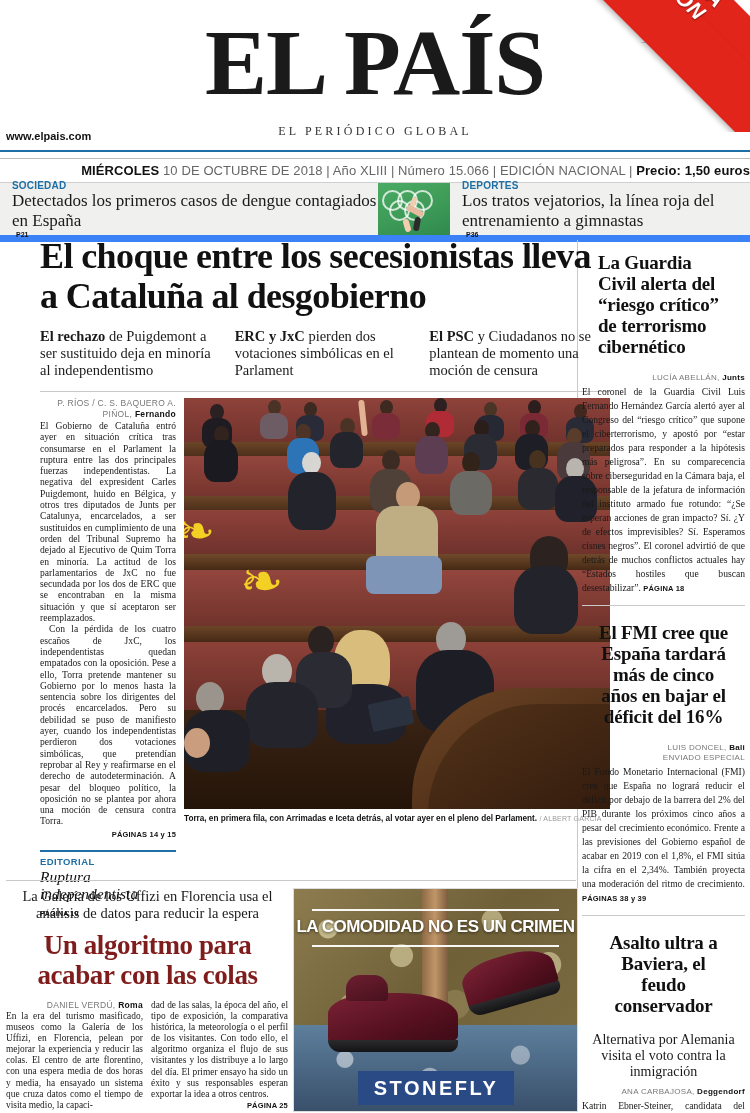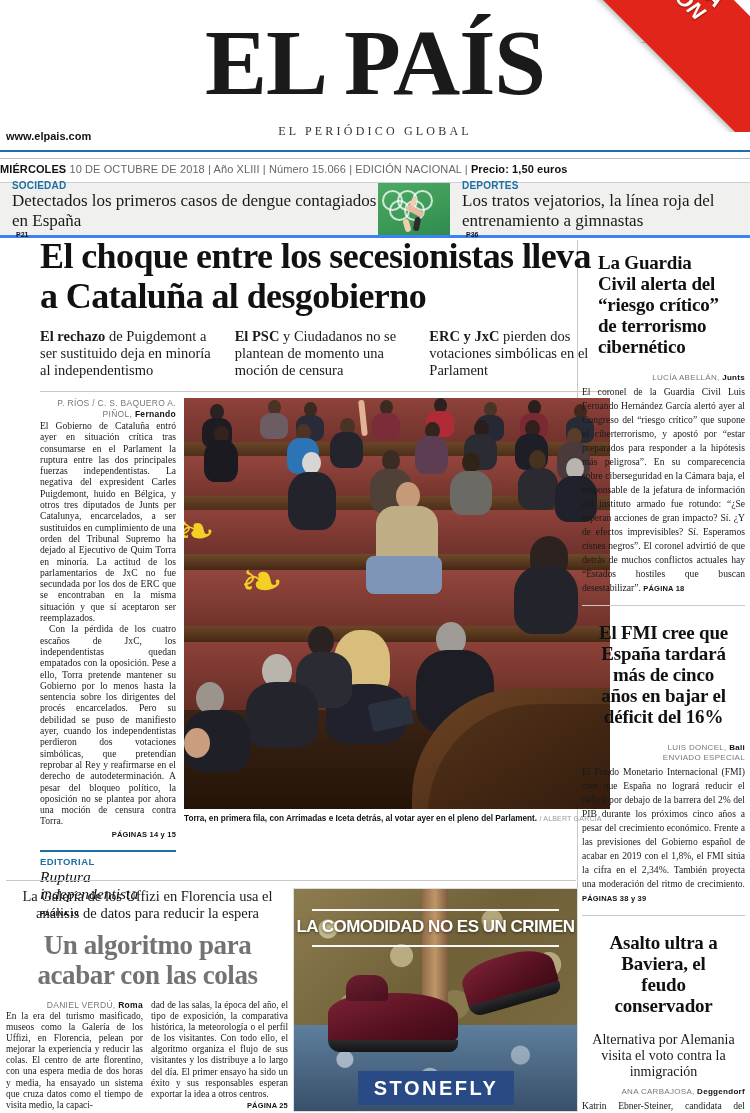--- a/index.html
+++ b/index.html
@@ -50,30 +50,30 @@
     z-index:5;
   }
   .web{
     position:absolute;left:6px;top:130px;
     font-family:"Liberation Sans",sans-serif;font-weight:bold;font-size:11px;color:#111;
   }
   .rule-blue{position:absolute;left:0;right:0;height:2px;background:#1d6fa5;}
   .rule-thin{position:absolute;left:0;right:0;height:1px;background:#bbb;}
 
   .dateline{
-    position:absolute;left:0;right:0;top:163px;text-align:left;
-    font-family:"Liberation Sans",sans-serif;font-size:11px;color:#666;
+    position:absolute;left:0;right:0;top:163px;text-align:right;
+    font-family:"Liberation Sans",sans-serif;font-size:13px;color:#666;
     letter-spacing:.1px;white-space:nowrap;
   }
   .dateline b{color:#111;}
 
   
   .teasers{
     position:absolute;left:0;top:182px;width:750px;height:52px;
-    background:#f0f0ee;border-top:1px solid #cfcfcf;border-bottom:3px solid #3b82f6;
+    background:#f0f0ee;border-top:1px solid #cfcfcf;border-bottom:7px solid #3b82f6;
     display:flex;align-items:stretch;
   }
   .teaser{position:relative;display:flex;align-items:center;}
   .teaser .kicker{
     font-family:"Liberation Sans",sans-serif;font-weight:bold;font-size:10px;
     color:#1d6fa5;letter-spacing:.2px;text-transform:uppercase;
     margin-right:5px;white-space:nowrap;
   }
   .teaser .ttxt{
     font-family:"Liberation Serif",serif;font-size:17px;line-height:20px;color:#1a1a1a;
@@ -183,21 +183,21 @@
   
   .bottom{position:absolute;top:880px;left:0;width:750px;}
   .hr-bottom{position:absolute;left:6px;top:0;width:570px;height:1px;background:#c9c9c9;}
   .uffizi{position:absolute;left:6px;top:8px;width:283px;}
   .uffizi .kicker2{
     font-family:"Liberation Serif",serif;font-size:14.5px;line-height:17px;
     text-align:center;color:#1a1a1a;
   }
   .uffizi .big{
     font-family:"Liberation Serif",serif;font-weight:bold;font-size:27px;
-    line-height:30px;text-align:center;color:#737373;margin-top:8px;letter-spacing:-.4px;
+    line-height:30px;text-align:center;color:#7f1d1d;margin-top:8px;letter-spacing:-.4px;
   }
   .uffizi .cols{display:flex;gap:8px;margin-top:10px;}
   .uffizi .cols .c{
     width:137px;font-family:"Liberation Serif",serif;font-size:9.4px;
     line-height:11.1px;text-align:justify;color:#1a1a1a;
   }
   .uffizi .cols .c p{margin:0;text-indent:9px;}
   .uffizi .cols .c p.first{text-indent:0;}
 
   .ad{
@@ -316,24 +316,24 @@
     <div class="vrule"></div>
 
     <div class="col-left">
       <h1 class="headline">El choque entre los secesionistas lleva a Cataluña al desgobierno</h1>
 
       <div class="subdeck">
         <div class="sd">
           <b>El rechazo</b><span> de Puigdemont a ser sustituido deja en minoría al independentismo</span>
         </div>
         <div class="sd">
+          <b>ERC y JxC</b><span> pierden dos votaciones simbólicas en el Parlament</span>
+        </div>
+        <div class="sd">
           <b>El PSC</b><span> y Ciudadanos no se plantean de momento una moción de censura</span>
-        </div>
-        <div class="sd">
-          <b>ERC y JxC</b><span> pierden dos votaciones simbólicas en el Parlament</span>
         </div>
       </div>
 
       <div class="hr-gray"></div>
 
       <div class="story-row">
         <div class="body-col">
           <div class="byline">
             <span>P. RÍOS / C. S. BAQUERO A. PIÑOL,</span>
             <b>Fernando</b>

